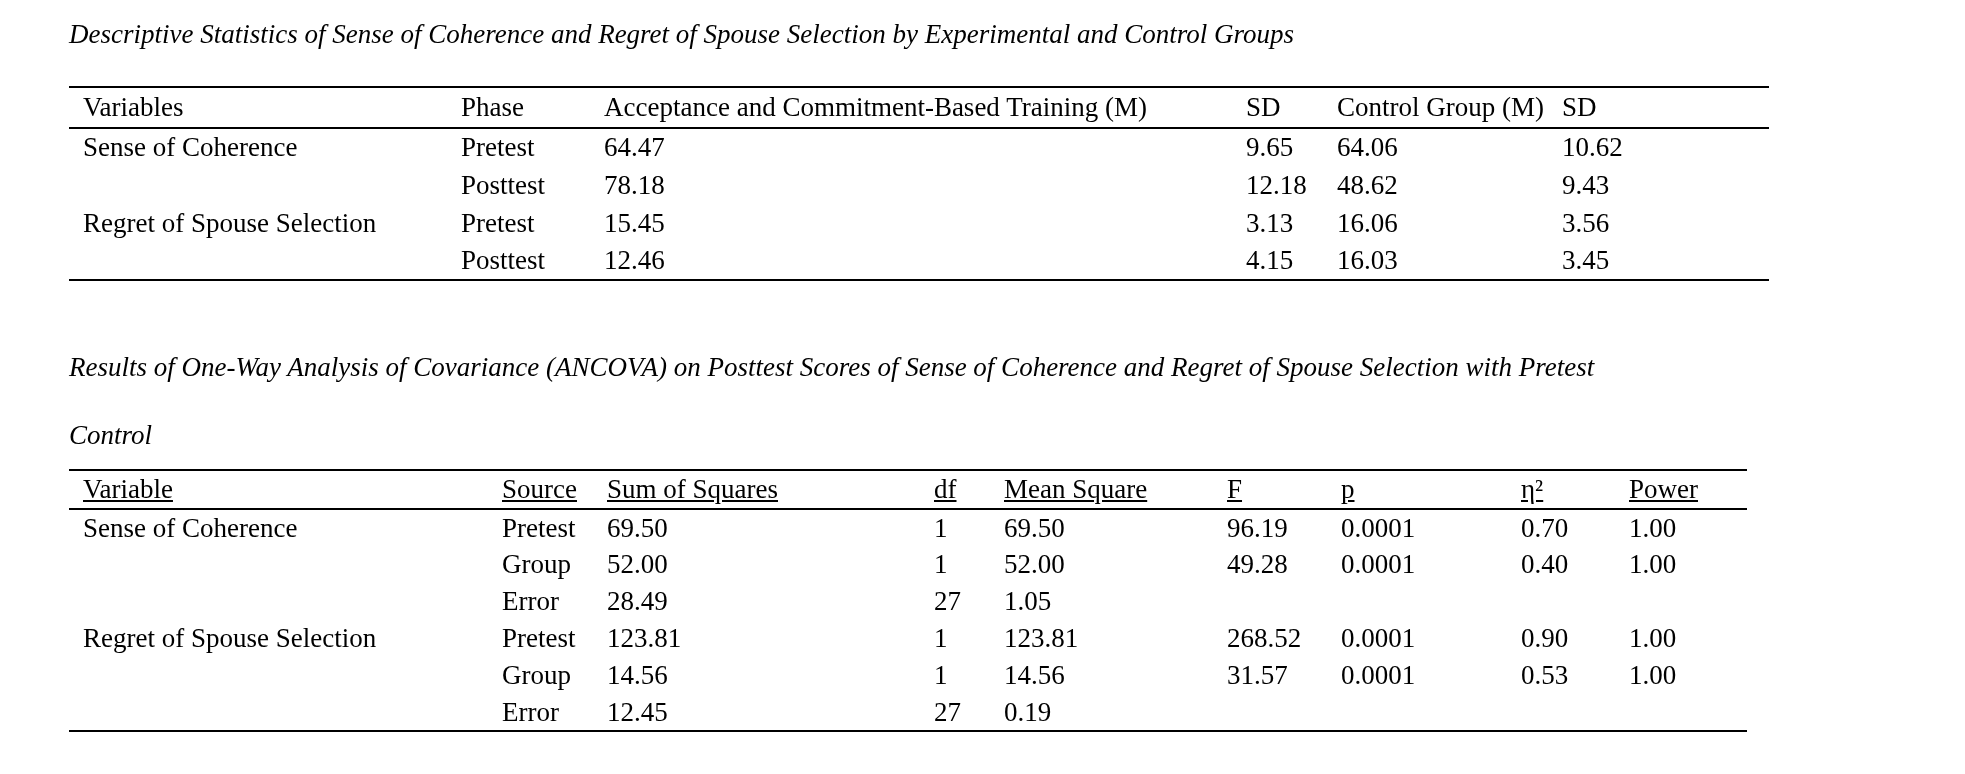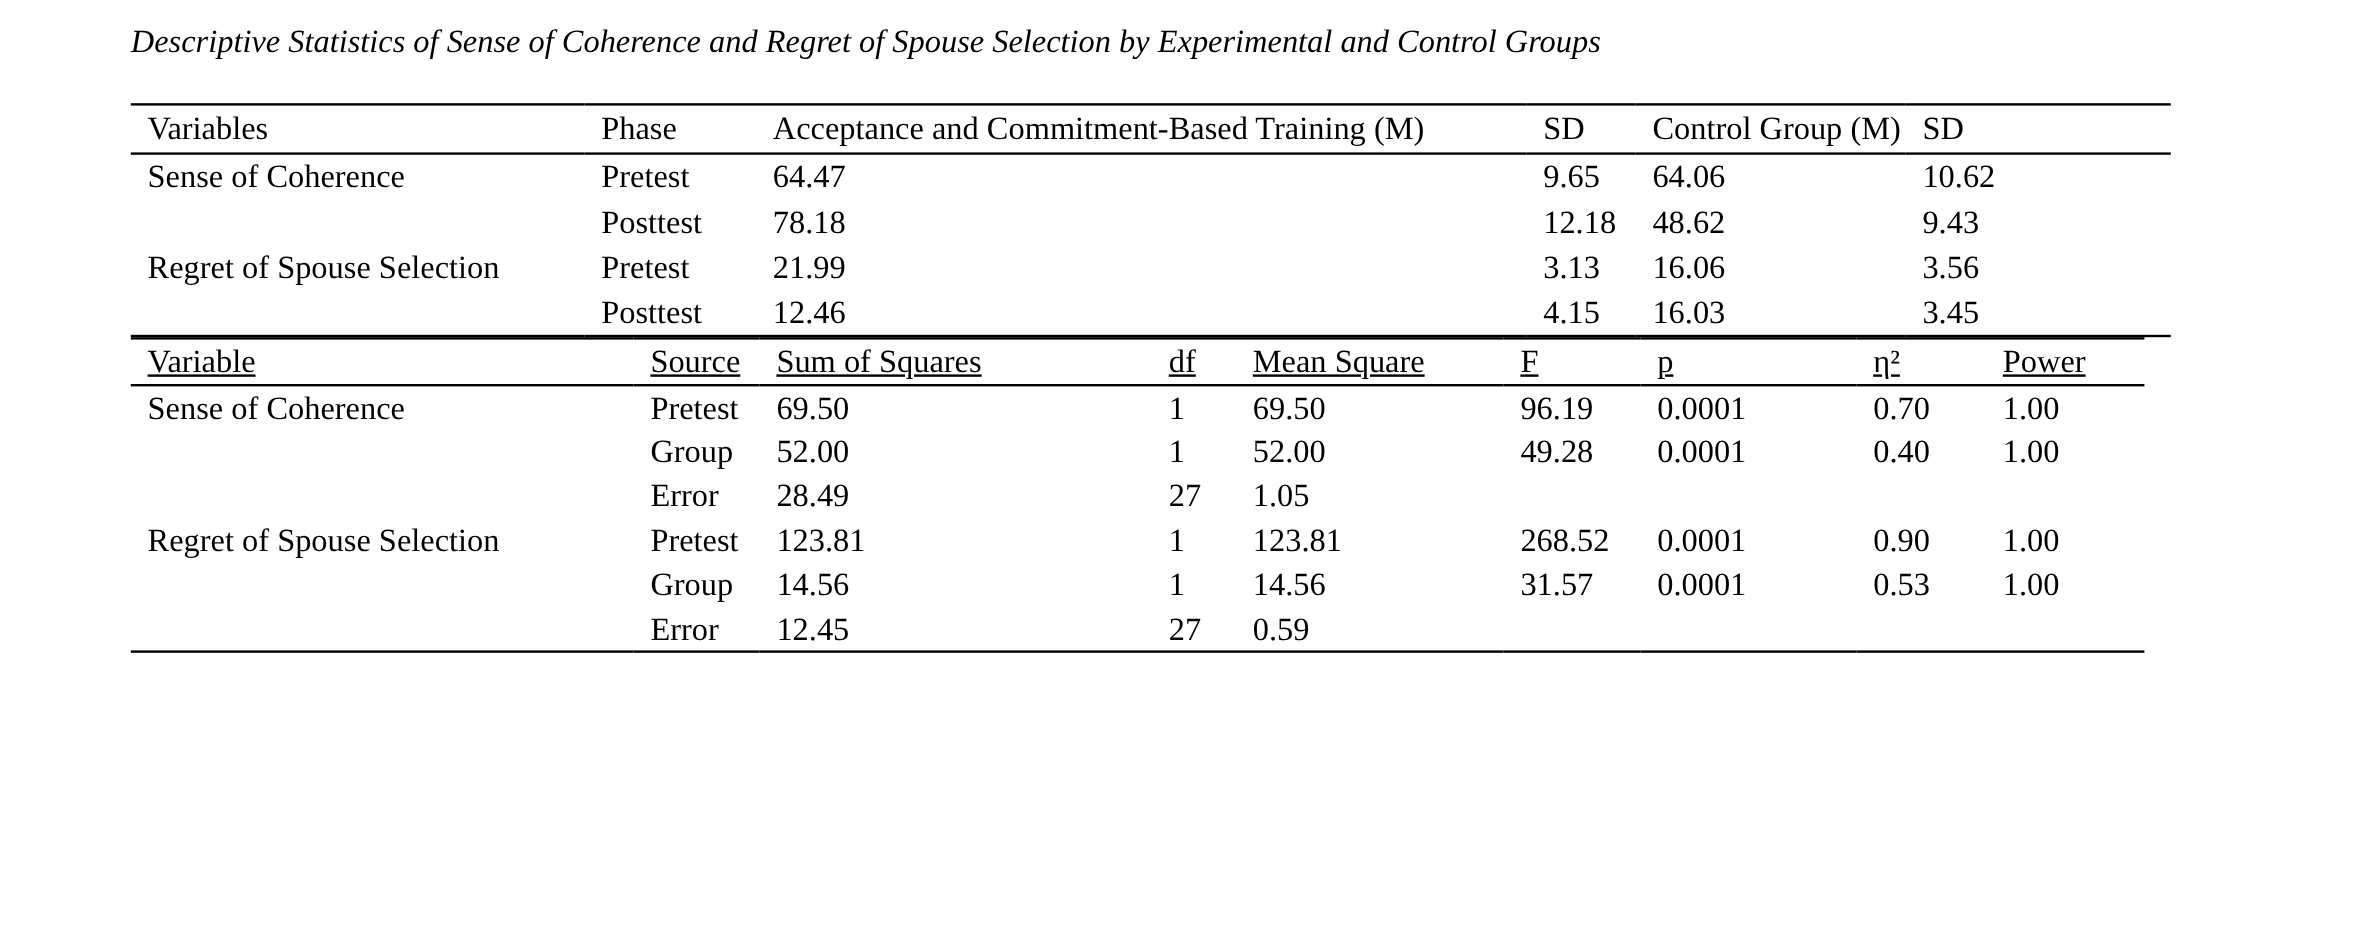--- a/index.html
+++ b/index.html
@@ -14,21 +14,21 @@
     font-family: "Liberation Serif", "DejaVu Serif", serif;
     font-size: 27px;
     color: #000000;
   }
   .page {
     width: 1965px;
     height: 774px;
     position: relative;
   }
   .content {
-    padding-left: 109px;
+    padding-left: 69px;
   }
   .table-title {
     font-style: italic;
     line-height: 36px;
     margin: 0;
   }
   .title-1 {
     padding-top: 16px;
   }
   .title-2 {
@@ -97,36 +97,37 @@
           <td></td>
           <td>Posttest</td>
           <td>78.18</td>
           <td>12.18</td>
           <td>48.62</td>
           <td>9.43</td>
         </tr>
         <tr>
           <td>Regret of Spouse Selection</td>
           <td>Pretest</td>
-          <td>21.99</td>
+          <td>15.45</td>
           <td>3.13</td>
           <td>16.06</td>
           <td>3.56</td>
         </tr>
         <tr>
           <td></td>
           <td>Posttest</td>
           <td>12.46</td>
           <td>4.15</td>
           <td>16.03</td>
           <td>3.45</td>
         </tr>
       </tbody>
     </table>
 
+    <p class="table-title title-2"><span>Results of One-Way Analysis of Covariance (ANCOVA) on Posttest Scores of Sense of Coherence and Regret of Spouse Selection with Pretest</span><br><span>Control</span></p>
 
     <table class="tbl-2">
       <colgroup>
         <col style="width:419px">
           <col style="width:105px">
           <col style="width:327px">
         <col style="width:70px">
           <col style="width:223px">
           <col style="width:114px">
         <col style="width:180px">
@@ -200,21 +201,21 @@
           <td>31.57</td>
           <td>0.0001</td>
           <td>0.53</td>
           <td>1.00</td>
         </tr>
         <tr>
           <td></td>
           <td>Error</td>
           <td>12.45</td>
           <td>27</td>
-          <td>0.59</td>
+          <td>0.19</td>
           <td></td>
           <td></td>
           <td></td>
           <td></td>
         </tr>
       </tbody>
     </table>
 
   </div>
 </div>

